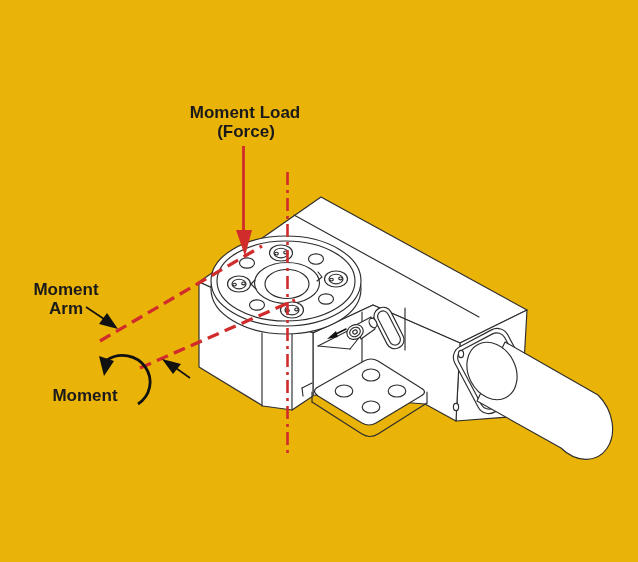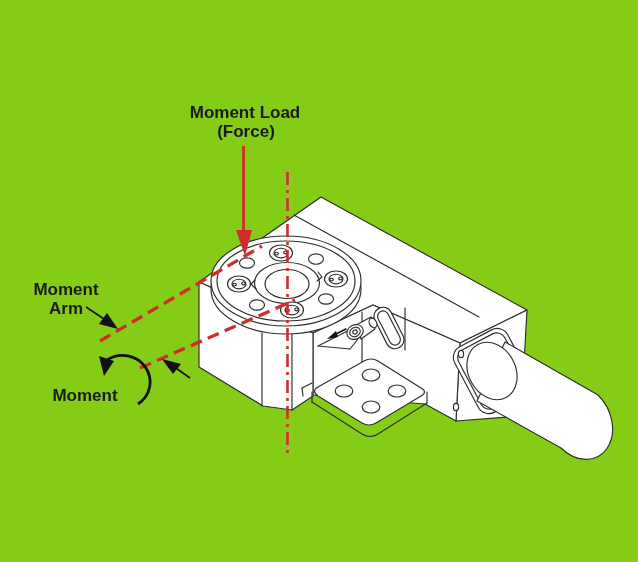--- a/index.html
+++ b/index.html
@@ -1,16 +1,16 @@
 <!DOCTYPE html>
 <html><head>
 <meta charset="utf-8">
 <style>
   html,body{margin:0;padding:0;background:#ffffff;}
-  .stage{position:relative;width:638px;height:562px;background:#84cc16;overflow:hidden;
+  .stage{position:relative;width:638px;height:562px;background:#eab308;overflow:hidden;
          font-family:"Liberation Sans",sans-serif;}
   svg{display:block;}
   .lineart{stroke:#2d2d2d;stroke-width:1.15;fill:none;stroke-linejoin:round;stroke-linecap:round;}
   .fillw{fill:#ffffff;}
   .lbl{font-family:"Liberation Sans",sans-serif;font-weight:bold;font-size:17px;fill:#1a1a1a;}
   .thinlead{stroke:#111;stroke-width:1.6;fill:none;}
   .blackfill{fill:#111;stroke:none;}
 </style>
 </head>
 <body>

